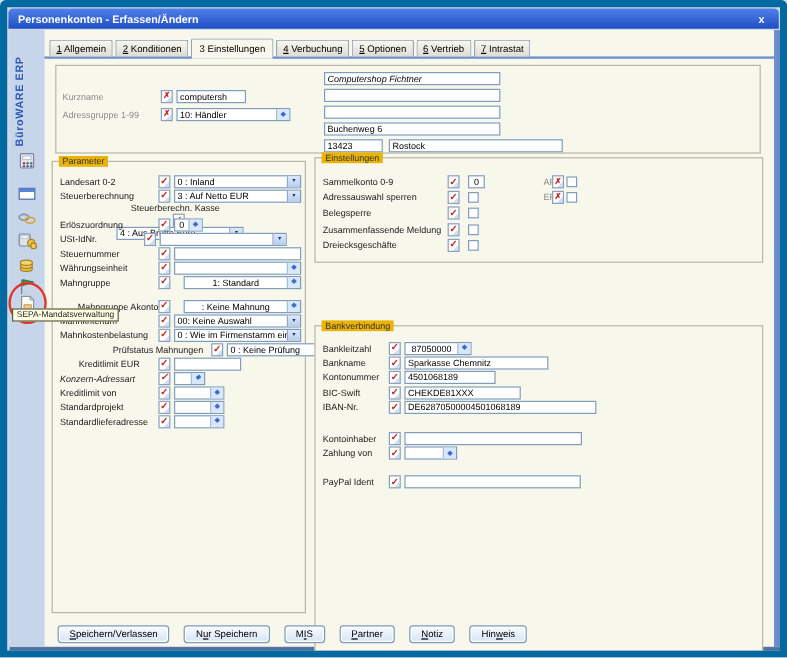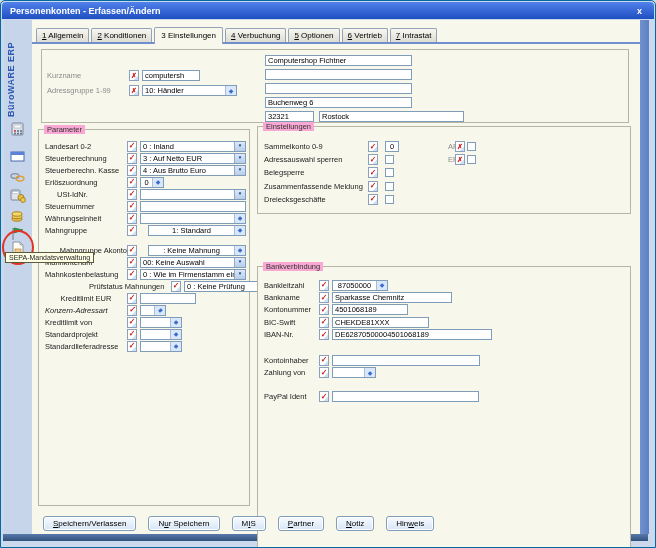--- a/index.html
+++ b/index.html
@@ -1,16 +1,16 @@
 <!DOCTYPE html>
 <html><head>
 <meta charset="utf-8">
 <style>
   html,body{margin:0;padding:0;background:#d3dde9;}
-  .win{position:relative;width:656px;height:548px;background:#ccd9ec;border:1px solid #0369a1;
+  .win{position:relative;width:656px;height:548px;background:#ccd9ec;border:6px solid #0369a1;
        box-sizing:border-box;font-family:"Liberation Sans",sans-serif;overflow:hidden;border-radius:5px 5px 0 0;}
   .titlebar{position:absolute;left:1px;top:1px;right:1px;height:17px;
        background:linear-gradient(#5181ea,#1f4ec2);border-radius:4px 4px 0 0;
        display:flex;align-items:center;color:#fff;font-weight:bold;font-size:9px;padding:0 8px;box-sizing:border-box;}
   .close-x{margin-left:auto;font-size:9px;font-weight:bold;cursor:default;padding-right:4px;}
   .main{position:absolute;left:31px;top:19px;width:608px;height:514px;background:#f8f7ec;}
   .band-right{position:absolute;left:639px;top:19px;width:9px;height:514px;background:linear-gradient(90deg,#7292cc,#5b80c4);}
   .darkbar{position:absolute;left:2px;top:533px;width:645px;height:7px;background:linear-gradient(#587aab,#31507c);}
   .sidebar{position:absolute;left:3px;top:19px;width:28px;height:514px;background:#c7d5ea;}
   .brand{position:absolute;left:-27px;top:54px;width:72px;height:14px;transform:rotate(-90deg);
@@ -18,21 +18,21 @@
   .side-ic{position:absolute;left:6px;width:16px;height:15px;}
   .red-ellipse{position:absolute;left:1px;top:229px;width:28px;height:31px;border:2px solid #e23426;border-radius:50%;z-index:8;}
   .tooltip{position:absolute;left:4px;top:251px;background:#ffffe6;border:1px solid #5a5a3c;
        font-size:7px;padding:1px 3px;z-index:9;color:#222;white-space:nowrap;}
   .tabline{position:absolute;left:31px;top:41px;width:608px;height:2px;background:#6f90cc;z-index:1;}
   .tabbar{position:absolute;left:35px;top:24px;height:17px;display:flex;align-items:flex-end;z-index:4;}
   .tab{font-size:8px;padding:2px 5px;border:1px solid #95a3b8;border-bottom:none;border-radius:2px 2px 0 0;
        margin-right:2px;background:linear-gradient(#f7f7f1,#dedcd2);white-space:nowrap;}
   .tab.active{background:#f8f7ec;padding:3px 6px 4px;margin-bottom:-2px;position:relative;z-index:5;}
   .gbox{position:absolute;border:1px solid #b6b6a6;background:#f8f7ec;box-sizing:border-box;}
-  .gbox-title{position:absolute;top:-5px;left:5px;background:#f9a8d4;padding:0 3px;font-size:7.5px;color:#333;line-height:9px;}
+  .gbox-title{position:absolute;top:-5px;left:5px;background:#eab308;padding:0 3px;font-size:7.5px;color:#333;line-height:9px;}
   .gb-address{left:40px;top:48px;width:588px;height:74px;}
   .gb-param{left:37px;top:128px;width:212px;height:377px;}
   .gb-einst{left:256px;top:125px;width:374px;height:88px;}
   .gb-bank{left:256px;top:217px;width:374px;height:288px;margin-top:48px;}
   .rows{position:absolute;left:6px;top:10px;right:4px;}
   .row{display:flex;align-items:center;position:relative;}
   .lbl{font-size:7.5px;color:#222;white-space:nowrap;overflow:hidden;flex:none;}
   .lbl.b{font-weight:bold;color:#000;}
   .lbl.dis{color:#8b8b8b;}
   .ic{flex:none;width:10px;height:11px;margin-right:3px;box-sizing:border-box;
@@ -136,34 +136,34 @@
       </span>
     </div>
     <div class="a-row" style="left:5px;top:35px;">
       <span class="lbl dis" style="width:82px;">Adressgruppe 1-99</span>
       <span class="ic redx">✗</span>
       <span class="fld" style="width:95px;">
         <span class="val">10: Händler</span>
         <span class="btn sp">◆</span>
       </span>
     </div>
-    <span class="fld a-f" style="left:223px;top:5px;width:147px;">
+    <span class="fld a-f" style="left:223px;top:5px;width:147px;font-style:italic;">
         <span class="val">Computershop Fichtner</span>
       </span>
     <span class="fld a-f" style="left:223px;top:19px;width:147px;">
         <span class="val"></span>
       </span>
     <span class="fld a-f" style="left:223px;top:33px;width:147px;">
         <span class="val"></span>
       </span>
     <span class="fld a-f" style="left:223px;top:47px;width:147px;">
         <span class="val">Buchenweg 6</span>
       </span>
     <span class="fld a-f" style="left:223px;top:61px;width:49px;">
-        <span class="val">32321</span>
+        <span class="val">13423</span>
       </span>
     <span class="fld a-f" style="left:277px;top:61px;width:145px;">
         <span class="val">Rostock</span>
       </span>
   </div>
 
   <div class="gbox gb-param">
     <span class="gbox-title">Parameter</span>
     <div class="rows">
         <div class="row" style="height: 12px;">
@@ -175,38 +175,38 @@
           </div>
         </div>
         <div class="row" style="height: 12px;">
           <span class="lbl" style="width: 82px;">Steuerberechnung</span>
           <span class="ic check">✓</span>
           <div class="fld" style="width: 106px;">
             <span class="val">3 : Auf Netto EUR</span>
             <span class="btn dd">▼</span>
           </div>
         </div>
-        <div class="row" style="height: 12px;">
+        <div class="row" style="height: 12px; flex-direction: column;">
           <span class="lbl" style="width: 82px;">Steuerberechn. Kasse</span>
           <span class="ic check">✓</span>
           <div class="fld" style="width: 106px;">
             <span class="val">4 : Aus Brutto Euro</span>
             <span class="btn dd">▼</span>
           </div>
         </div>
         <div class="row" style="height: 12px;">
           <span class="lbl" style="width: 82px;">Erlöszuordnung</span>
           <span class="ic check">✓</span>
           <div class="fld" style="width: 24px;">
             <span class="val c">0</span>
             <span class="btn sp">◆</span>
           </div>
         </div>
         <div class="row" style="height: 12px;">
-          <span class="lbl" style="width: 70px; margin-left: 12px;">USt-IdNr.</span>
+          <span class="lbl" style="width: 70px;">USt-IdNr.</span>
           <span class="ic check">✓</span>
           <div class="fld" style="width: 106px;">
             <span class="val"></span>
             <span class="btn dd">▼</span>
           </div>
         </div>
         <div class="row" style="height: 12px;">
           <span class="lbl" style="width: 82px;">Steuernummer</span>
           <span class="ic check">✓</span>
           <div class="fld" style="width: 106px;">

